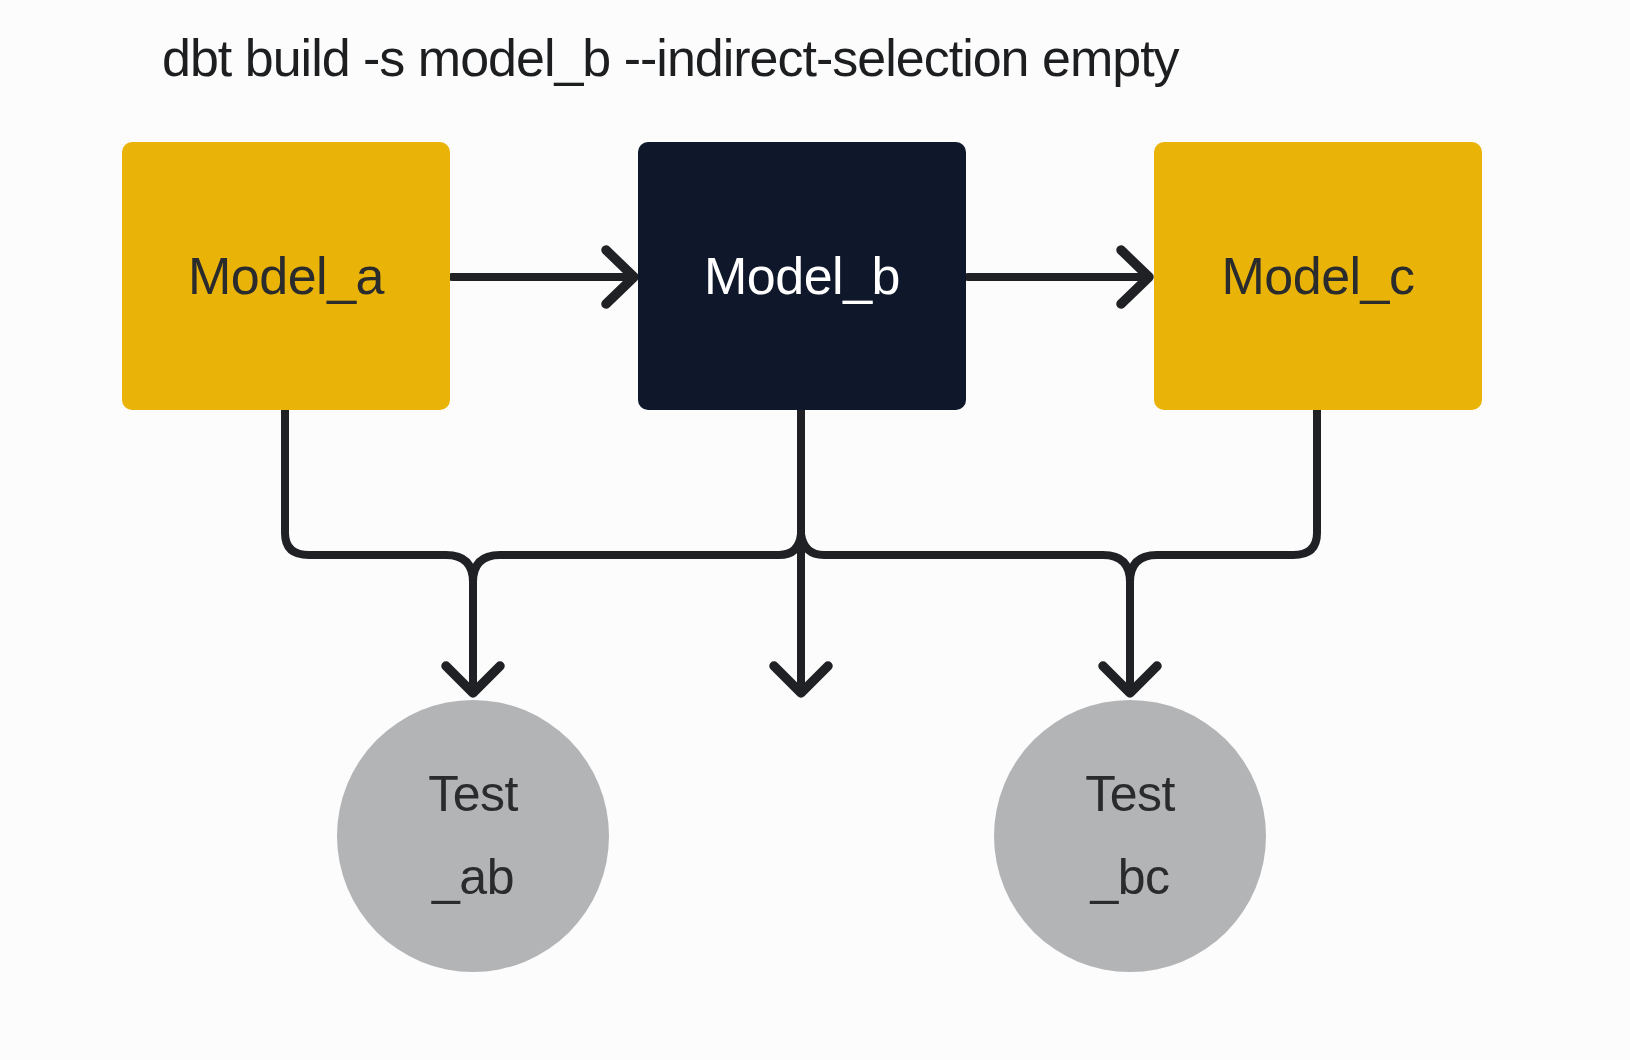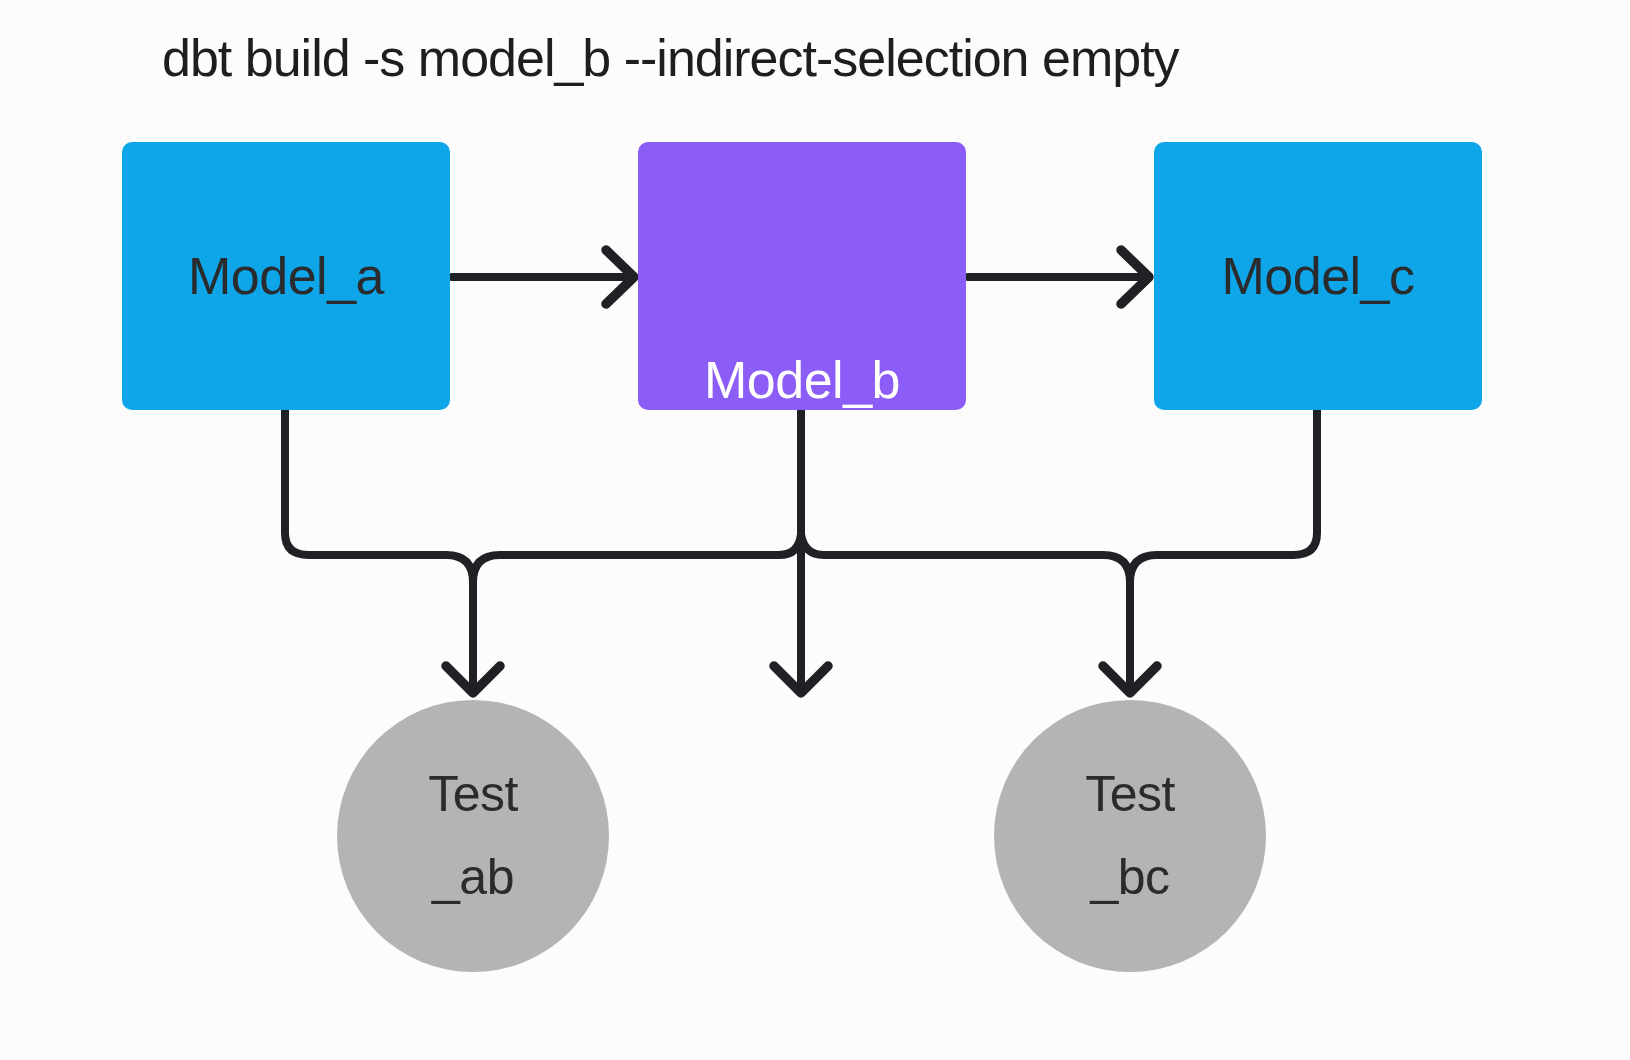--- a/index.html
+++ b/index.html
@@ -49,26 +49,25 @@
     justify-content: center;
     text-align: center;
     color: #2a2b2d;
     letter-spacing: -0.5px;
   }
   .box {
     width: 328px;
     height: 268px;
     border-radius: 10px;
     font-size: 52px;
-    background: #0ea5e9;
+    background: #eab308;
   }
   .box.selected {
-    background: #8b5cf6;
+    background: #0f172a;
     color: #ffffff;
-    align-items: flex-end;
   }
   .circle {
     width: 272px;
     height: 272px;
     border-radius: 50%;
     background: #b3b4b6;
     font-size: 50px;
     line-height: 1.66;
     flex-direction: column;
   }

